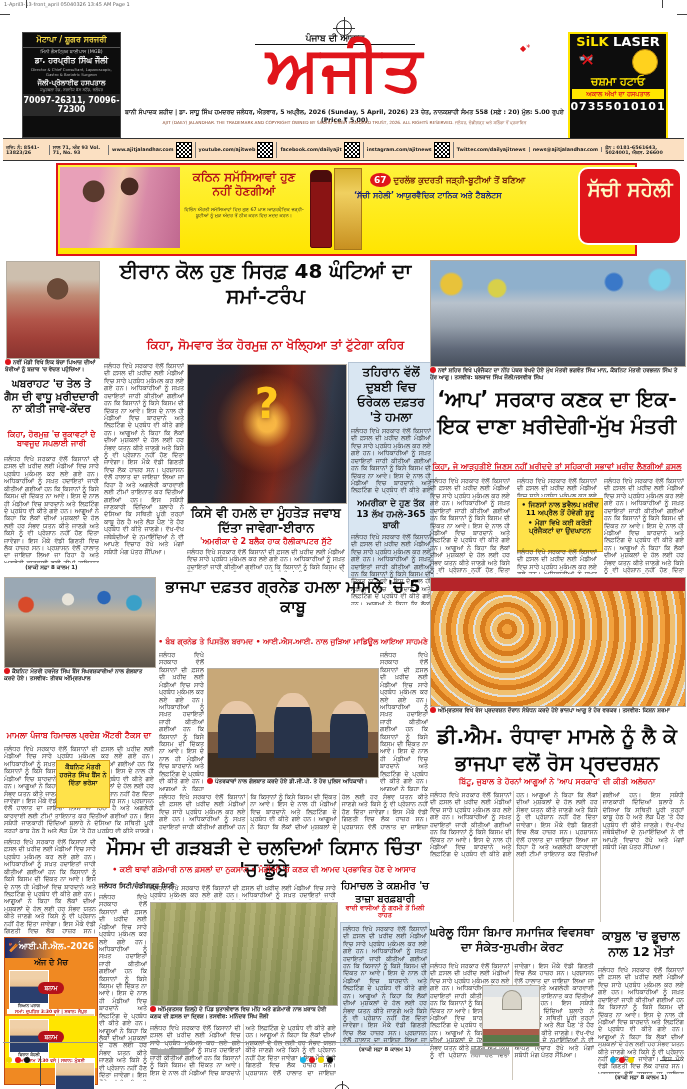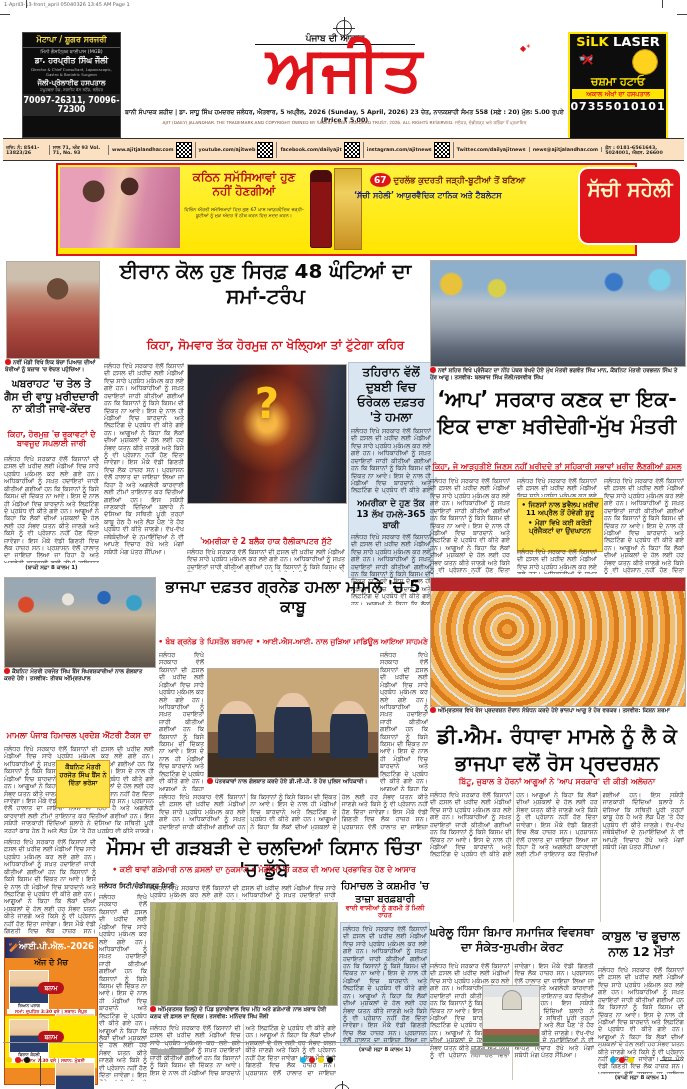--- a/index.html
+++ b/index.html
@@ -121,20 +121,21 @@
   <div class="abs ctr subhead-red" style="left:4px;top:430px;width:95px;font-size:8px;">ਕਿਹਾ, ਹੋਰਮੁਜ਼ 'ਚ ਰੁਕਾਵਟਾਂ ਦੇ ਬਾਵਜੂਦ ਸਪਲਾਈ ਜਾਰੀ</div>
   <div class="abs body-text" style="left:4px;top:455px;width:95px;height:108px;">ਜਲੰਧਰ ਵਿਖੇ ਸਰਕਾਰ ਵੱਲੋਂ ਕਿਸਾਨਾਂ ਦੀ ਫ਼ਸਲ ਦੀ ਖ਼ਰੀਦ ਲਈ ਮੰਡੀਆਂ ਵਿਚ ਸਾਰੇ ਪ੍ਰਬੰਧ ਮੁਕੰਮਲ ਕਰ ਲਏ ਗਏ ਹਨ। ਅਧਿਕਾਰੀਆਂ ਨੂੰ ਸਖ਼ਤ ਹਦਾਇਤਾਂ ਜਾਰੀ ਕੀਤੀਆਂ ਗਈਆਂ ਹਨ ਕਿ ਕਿਸਾਨਾਂ ਨੂੰ ਕਿਸੇ ਕਿਸਮ ਦੀ ਦਿੱਕਤ ਨਾ ਆਵੇ। ਇਸ ਦੇ ਨਾਲ ਹੀ ਮੰਡੀਆਂ ਵਿਚ ਬਾਰਦਾਨੇ ਅਤੇ ਲਿਫ਼ਟਿੰਗ ਦੇ ਪ੍ਰਬੰਧ ਵੀ ਕੀਤੇ ਗਏ ਹਨ। ਆਗੂਆਂ ਨੇ ਕਿਹਾ ਕਿ ਲੋਕਾਂ ਦੀਆਂ ਮੁਸ਼ਕਲਾਂ ਦੇ ਹੱਲ ਲਈ ਹਰ ਸੰਭਵ ਯਤਨ ਕੀਤੇ ਜਾਣਗੇ ਅਤੇ ਕਿਸੇ ਨੂੰ ਵੀ ਪ੍ਰੇਸ਼ਾਨ ਨਹੀਂ ਹੋਣ ਦਿੱਤਾ ਜਾਵੇਗਾ। ਇਸ ਮੌਕੇ ਵੱਡੀ ਗਿਣਤੀ ਵਿਚ ਲੋਕ ਹਾਜ਼ਰ ਸਨ। ਪ੍ਰਸ਼ਾਸਨ ਵੱਲੋਂ ਹਾਲਾਤ ਦਾ ਜਾਇਜ਼ਾ ਲਿਆ ਜਾ ਰਿਹਾ ਹੈ ਅਤੇ ਅਗਲੇਰੀ ਕਾਰਵਾਈ ਲਈ ਟੀਮਾਂ ਤਾਇਨਾਤ ਕਰ ਦਿੱਤੀਆਂ ਗਈਆਂ ਹਨ। ਇਸ ਸਬੰਧੀ ਜਾਣਕਾਰੀ ਦਿੰਦਿਆਂ ਬੁਲਾਰੇ ਨੇ ਦੱਸਿਆ ਕਿ ਸਥਿਤੀ ਪੂਰੀ ਤਰ੍ਹਾਂ ਕਾਬੂ ਹੇਠ ਹੈ ਅਤੇ ਲੋੜ ਪੈਣ 'ਤੇ ਹੋਰ ਪ੍ਰਬੰਧ ਵੀ ਕੀਤੇ ਜਾਣਗੇ। ਵੱਖ-ਵੱਖ ਜਥੇਬੰਦੀਆਂ ਦੇ ਨੁਮਾਇੰਦਿਆਂ ਨੇ ਵੀ ਆਪਣੇ ਵਿਚਾਰ ਰੱਖੇ ਅਤੇ ਮੰਗਾਂ ਸਬੰਧੀ ਮੰਗ ਪੱਤਰ ਸੌਂਪਿਆ।</div>
   <div class="abs endnote" style="left:4px;top:564px;width:95px;">(ਬਾਕੀ ਸਫ਼ਾ 8 ਕਾਲਮ 1)</div>
 
   <div class="abs hl ctr" style="left:103px;top:259px;width:325px;font-size:20px;line-height:1.25;">ਈਰਾਨ ਕੋਲ ਹੁਣ ਸਿਰਫ਼ 48 ਘੰਟਿਆਂ ਦਾ ਸਮਾਂ-ਟਰੰਪ</div>
   <div class="abs ctr subhead-red" style="left:113px;top:339px;width:325px;font-size:12px;">ਕਿਹਾ, ਸੋਮਵਾਰ ਤੱਕ ਹੋਰਮੁਜ਼ ਨਾ ਖੋਲ੍ਹਿਆ ਤਾਂ ਟੁੱਟੇਗਾ ਕਹਿਰ</div>
   <div class="abs body-text" style="left:104px;top:362px;width:80px;height:210px;">ਜਲੰਧਰ ਵਿਖੇ ਸਰਕਾਰ ਵੱਲੋਂ ਕਿਸਾਨਾਂ ਦੀ ਫ਼ਸਲ ਦੀ ਖ਼ਰੀਦ ਲਈ ਮੰਡੀਆਂ ਵਿਚ ਸਾਰੇ ਪ੍ਰਬੰਧ ਮੁਕੰਮਲ ਕਰ ਲਏ ਗਏ ਹਨ। ਅਧਿਕਾਰੀਆਂ ਨੂੰ ਸਖ਼ਤ ਹਦਾਇਤਾਂ ਜਾਰੀ ਕੀਤੀਆਂ ਗਈਆਂ ਹਨ ਕਿ ਕਿਸਾਨਾਂ ਨੂੰ ਕਿਸੇ ਕਿਸਮ ਦੀ ਦਿੱਕਤ ਨਾ ਆਵੇ। ਇਸ ਦੇ ਨਾਲ ਹੀ ਮੰਡੀਆਂ ਵਿਚ ਬਾਰਦਾਨੇ ਅਤੇ ਲਿਫ਼ਟਿੰਗ ਦੇ ਪ੍ਰਬੰਧ ਵੀ ਕੀਤੇ ਗਏ ਹਨ। ਆਗੂਆਂ ਨੇ ਕਿਹਾ ਕਿ ਲੋਕਾਂ ਦੀਆਂ ਮੁਸ਼ਕਲਾਂ ਦੇ ਹੱਲ ਲਈ ਹਰ ਸੰਭਵ ਯਤਨ ਕੀਤੇ ਜਾਣਗੇ ਅਤੇ ਕਿਸੇ ਨੂੰ ਵੀ ਪ੍ਰੇਸ਼ਾਨ ਨਹੀਂ ਹੋਣ ਦਿੱਤਾ ਜਾਵੇਗਾ। ਇਸ ਮੌਕੇ ਵੱਡੀ ਗਿਣਤੀ ਵਿਚ ਲੋਕ ਹਾਜ਼ਰ ਸਨ। ਪ੍ਰਸ਼ਾਸਨ ਵੱਲੋਂ ਹਾਲਾਤ ਦਾ ਜਾਇਜ਼ਾ ਲਿਆ ਜਾ ਰਿਹਾ ਹੈ ਅਤੇ ਅਗਲੇਰੀ ਕਾਰਵਾਈ ਲਈ ਟੀਮਾਂ ਤਾਇਨਾਤ ਕਰ ਦਿੱਤੀਆਂ ਗਈਆਂ ਹਨ। ਇਸ ਸਬੰਧੀ ਜਾਣਕਾਰੀ ਦਿੰਦਿਆਂ ਬੁਲਾਰੇ ਨੇ ਦੱਸਿਆ ਕਿ ਸਥਿਤੀ ਪੂਰੀ ਤਰ੍ਹਾਂ ਕਾਬੂ ਹੇਠ ਹੈ ਅਤੇ ਲੋੜ ਪੈਣ 'ਤੇ ਹੋਰ ਪ੍ਰਬੰਧ ਵੀ ਕੀਤੇ ਜਾਣਗੇ। ਵੱਖ-ਵੱਖ ਜਥੇਬੰਦੀਆਂ ਦੇ ਨੁਮਾਇੰਦਿਆਂ ਨੇ ਵੀ ਆਪਣੇ ਵਿਚਾਰ ਰੱਖੇ ਅਤੇ ਮੰਗਾਂ ਸਬੰਧੀ ਮੰਗ ਪੱਤਰ ਸੌਂਪਿਆ।</div>
   <div class="abs frame photo ph-iran ctr" style="left:187px;top:364px;width:158px;height:138px;">
     <span style="display:block;margin-top:14px;font-size:42px;font-weight:bold;color:#ffc81e;text-shadow:0 0 6px #7a3a10;">?</span>
   </div>
+  <div class="abs hl ctr" style="left:187px;top:505px;width:158px;font-size:12.5px;line-height:1.2;">ਕਿਸੇ ਵੀ ਹਮਲੇ ਦਾ ਮੂੰਹਤੋੜ ਜਵਾਬ ਦਿੱਤਾ ਜਾਵੇਗਾ-ਈਰਾਨ</div>
   <div class="abs ctr subhead-red" style="left:187px;top:537px;width:158px;font-size:8px;">'ਅਮਰੀਕਾ ਦੇ 2 ਬਲੈਕ ਹਾਕ ਹੈਲੀਕਾਪਟਰ ਸੁੱਟੇ</div>
   <div class="abs body-text" style="left:187px;top:548px;width:158px;height:24px;">ਜਲੰਧਰ ਵਿਖੇ ਸਰਕਾਰ ਵੱਲੋਂ ਕਿਸਾਨਾਂ ਦੀ ਫ਼ਸਲ ਦੀ ਖ਼ਰੀਦ ਲਈ ਮੰਡੀਆਂ ਵਿਚ ਸਾਰੇ ਪ੍ਰਬੰਧ ਮੁਕੰਮਲ ਕਰ ਲਏ ਗਏ ਹਨ। ਅਧਿਕਾਰੀਆਂ ਨੂੰ ਸਖ਼ਤ ਹਦਾਇਤਾਂ ਜਾਰੀ ਕੀਤੀਆਂ ਗਈਆਂ ਹਨ ਕਿ ਕਿਸਾਨਾਂ ਨੂੰ ਕਿਸੇ ਕਿਸਮ ਦੀ ਦਿੱਕਤ ਨਾ ਆਵੇ। ਇਸ ਦੇ ਨਾਲ ਹੀ ਮੰਡੀਆਂ ਵਿਚ ਬਾਰਦਾਨੇ ਅਤੇ ਲਿਫ਼ਟਿੰਗ ਦੇ ਪ੍ਰਬੰਧ ਵੀ ਕੀਤੇ ਗਏ ਹਨ। ਆਗੂਆਂ ਨੇ ਕਿਹਾ ਕਿ ਲੋਕਾਂ ਦੀਆਂ ਮੁਸ਼ਕਲਾਂ ਦੇ ਹੱਲ ਲਈ ਹਰ ਸੰਭਵ ਯਤਨ ਕੀਤੇ ਜਾਣਗੇ ਅਤੇ ਕਿਸੇ ਨੂੰ ਵੀ ਪ੍ਰੇਸ਼ਾਨ ਨਹੀਂ ਹੋਣ ਦਿੱਤਾ ਜਾਵੇਗਾ। ਇਸ ਮੌਕੇ ਵੱਡੀ ਗਿਣਤੀ ਵਿਚ ਲੋਕ ਹਾਜ਼ਰ ਸਨ। ਪ੍ਰਸ਼ਾਸਨ ਵੱਲੋਂ ਹਾਲਾਤ ਦਾ ਜਾਇਜ਼ਾ ਲਿਆ ਜਾ ਰਿਹਾ ਹੈ ਅਤੇ ਅਗਲੇਰੀ ਕਾਰਵਾਈ ਲਈ ਟੀਮਾਂ ਤਾਇਨਾਤ ਕਰ ਦਿੱਤੀਆਂ ਗਈਆਂ ਹਨ। ਇਸ ਸਬੰਧੀ ਜਾਣਕਾਰੀ ਦਿੰਦਿਆਂ ਬੁਲਾਰੇ ਨੇ ਦੱਸਿਆ ਕਿ ਸਥਿਤੀ ਪੂਰੀ ਤਰ੍ਹਾਂ ਕਾਬੂ ਹੇਠ ਹੈ ਅਤੇ ਲੋੜ ਪੈਣ 'ਤੇ ਹੋਰ ਪ੍ਰਬੰਧ ਵੀ ਕੀਤੇ ਜਾਣਗੇ। ਵੱਖ-ਵੱਖ ਜਥੇਬੰਦੀਆਂ ਦੇ ਨੁਮਾਇੰਦਿਆਂ ਨੇ ਵੀ ਆਪਣੇ ਵਿਚਾਰ ਰੱਖੇ ਅਤੇ ਮੰਗਾਂ ਸਬੰਧੀ ਮੰਗ ਪੱਤਰ ਸੌਂਪਿਆ।</div>
   <div class="abs" style="left:348px;top:362px;width:80px;height:210px;background:#d9e6f2;border:1px solid #b5c4d4;padding:2px;">
     <div class="hl ctr" style="font-size:12px;line-height:1.25;">ਤਹਿਰਾਨ ਵੱਲੋਂ ਦੁਬਈ ਵਿਚ ਓਰੇਕਲ ਦਫ਼ਤਰ 'ਤੇ ਹਮਲਾ</div>
     <div class="body-text" style="height:68px;margin-top:2px;">ਜਲੰਧਰ ਵਿਖੇ ਸਰਕਾਰ ਵੱਲੋਂ ਕਿਸਾਨਾਂ ਦੀ ਫ਼ਸਲ ਦੀ ਖ਼ਰੀਦ ਲਈ ਮੰਡੀਆਂ ਵਿਚ ਸਾਰੇ ਪ੍ਰਬੰਧ ਮੁਕੰਮਲ ਕਰ ਲਏ ਗਏ ਹਨ। ਅਧਿਕਾਰੀਆਂ ਨੂੰ ਸਖ਼ਤ ਹਦਾਇਤਾਂ ਜਾਰੀ ਕੀਤੀਆਂ ਗਈਆਂ ਹਨ ਕਿ ਕਿਸਾਨਾਂ ਨੂੰ ਕਿਸੇ ਕਿਸਮ ਦੀ ਦਿੱਕਤ ਨਾ ਆਵੇ। ਇਸ ਦੇ ਨਾਲ ਹੀ ਮੰਡੀਆਂ ਵਿਚ ਬਾਰਦਾਨੇ ਅਤੇ ਲਿਫ਼ਟਿੰਗ ਦੇ ਪ੍ਰਬੰਧ ਵੀ ਕੀਤੇ ਗਏ ਹਨ। ਆਗੂਆਂ ਨੇ ਕਿਹਾ ਕਿ ਲੋਕਾਂ ਦੀਆਂ ਮੁਸ਼ਕਲਾਂ ਦੇ ਹੱਲ ਲਈ ਹਰ ਸੰਭਵ ਯਤਨ ਕੀਤੇ ਜਾਣਗੇ ਅਤੇ ਕਿਸੇ ਨੂੰ ਵੀ ਪ੍ਰੇਸ਼ਾਨ ਨਹੀਂ ਹੋਣ ਦਿੱਤਾ ਜਾਵੇਗਾ। ਇਸ ਮੌਕੇ ਵੱਡੀ ਗਿਣਤੀ ਵਿਚ ਲੋਕ ਹਾਜ਼ਰ ਸਨ। ਪ੍ਰਸ਼ਾਸਨ ਵੱਲੋਂ ਹਾਲਾਤ ਦਾ ਜਾਇਜ਼ਾ ਲਿਆ ਜਾ ਰਿਹਾ ਹੈ ਅਤੇ ਅਗਲੇਰੀ ਕਾਰਵਾਈ ਲਈ ਟੀਮਾਂ ਤਾਇਨਾਤ ਕਰ ਦਿੱਤੀਆਂ ਗਈਆਂ ਹਨ। ਇਸ ਸਬੰਧੀ ਜਾਣਕਾਰੀ ਦਿੰਦਿਆਂ ਬੁਲਾਰੇ ਨੇ ਦੱਸਿਆ ਕਿ ਸਥਿਤੀ ਪੂਰੀ ਤਰ੍ਹਾਂ ਕਾਬੂ ਹੇਠ ਹੈ ਅਤੇ ਲੋੜ ਪੈਣ 'ਤੇ ਹੋਰ ਪ੍ਰਬੰਧ ਵੀ ਕੀਤੇ ਜਾਣਗੇ। ਵੱਖ-ਵੱਖ ਜਥੇਬੰਦੀਆਂ ਦੇ ਨੁਮਾਇੰਦਿਆਂ ਨੇ ਵੀ ਆਪਣੇ ਵਿਚਾਰ ਰੱਖੇ ਅਤੇ ਮੰਗਾਂ ਸਬੰਧੀ ਮੰਗ ਪੱਤਰ ਸੌਂਪਿਆ।</div>
     <div class="hl ctr" style="font-size:8.8px;line-height:1.25;margin-top:3px;">ਅਮਰੀਕਾ ਦੇ ਹੁਣ ਤੱਕ 13 ਲੱਖ ਹਮਲੇ-365 ਬਾਕੀ</div>
     <div class="body-text" style="height:72px;margin-top:2px;">ਜਲੰਧਰ ਵਿਖੇ ਸਰਕਾਰ ਵੱਲੋਂ ਕਿਸਾਨਾਂ ਦੀ ਫ਼ਸਲ ਦੀ ਖ਼ਰੀਦ ਲਈ ਮੰਡੀਆਂ ਵਿਚ ਸਾਰੇ ਪ੍ਰਬੰਧ ਮੁਕੰਮਲ ਕਰ ਲਏ ਗਏ ਹਨ। ਅਧਿਕਾਰੀਆਂ ਨੂੰ ਸਖ਼ਤ ਹਦਾਇਤਾਂ ਜਾਰੀ ਕੀਤੀਆਂ ਗਈਆਂ ਹਨ ਕਿ ਕਿਸਾਨਾਂ ਨੂੰ ਕਿਸੇ ਕਿਸਮ ਦੀ ਦਿੱਕਤ ਨਾ ਆਵੇ। ਇਸ ਦੇ ਨਾਲ ਹੀ ਮੰਡੀਆਂ ਵਿਚ ਬਾਰਦਾਨੇ ਅਤੇ ਲਿਫ਼ਟਿੰਗ ਦੇ ਪ੍ਰਬੰਧ ਵੀ ਕੀਤੇ ਗਏ ਹਨ। ਆਗੂਆਂ ਨੇ ਕਿਹਾ ਕਿ ਲੋਕਾਂ ਦੀਆਂ ਮੁਸ਼ਕਲਾਂ ਦੇ ਹੱਲ ਲਈ ਹਰ ਸੰਭਵ ਯਤਨ ਕੀਤੇ ਜਾਣਗੇ ਅਤੇ ਕਿਸੇ ਨੂੰ ਵੀ ਪ੍ਰੇਸ਼ਾਨ ਨਹੀਂ ਹੋਣ ਦਿੱਤਾ ਜਾਵੇਗਾ। ਇਸ ਮੌਕੇ ਵੱਡੀ ਗਿਣਤੀ ਵਿਚ ਲੋਕ ਹਾਜ਼ਰ ਸਨ। ਪ੍ਰਸ਼ਾਸਨ ਵੱਲੋਂ ਹਾਲਾਤ ਦਾ ਜਾਇਜ਼ਾ ਲਿਆ ਜਾ ਰਿਹਾ ਹੈ ਅਤੇ ਅਗਲੇਰੀ ਕਾਰਵਾਈ ਲਈ ਟੀਮਾਂ ਤਾਇਨਾਤ ਕਰ ਦਿੱਤੀਆਂ ਗਈਆਂ ਹਨ। ਇਸ ਸਬੰਧੀ ਜਾਣਕਾਰੀ ਦਿੰਦਿਆਂ ਬੁਲਾਰੇ ਨੇ ਦੱਸਿਆ ਕਿ ਸਥਿਤੀ ਪੂਰੀ ਤਰ੍ਹਾਂ ਕਾਬੂ ਹੇਠ ਹੈ ਅਤੇ ਲੋੜ ਪੈਣ 'ਤੇ ਹੋਰ ਪ੍ਰਬੰਧ ਵੀ ਕੀਤੇ ਜਾਣਗੇ। ਵੱਖ-ਵੱਖ ਜਥੇਬੰਦੀਆਂ ਦੇ ਨੁਮਾਇੰਦਿਆਂ ਨੇ ਵੀ ਆਪਣੇ ਵਿਚਾਰ ਰੱਖੇ ਅਤੇ ਮੰਗਾਂ ਸਬੰਧੀ ਮੰਗ ਪੱਤਰ ਸੌਂਪਿਆ।</div>
   </div>
 
   <div class="abs frame photo ph-cm" style="left:430px;top:260px;width:254px;height:105px;"></div>

